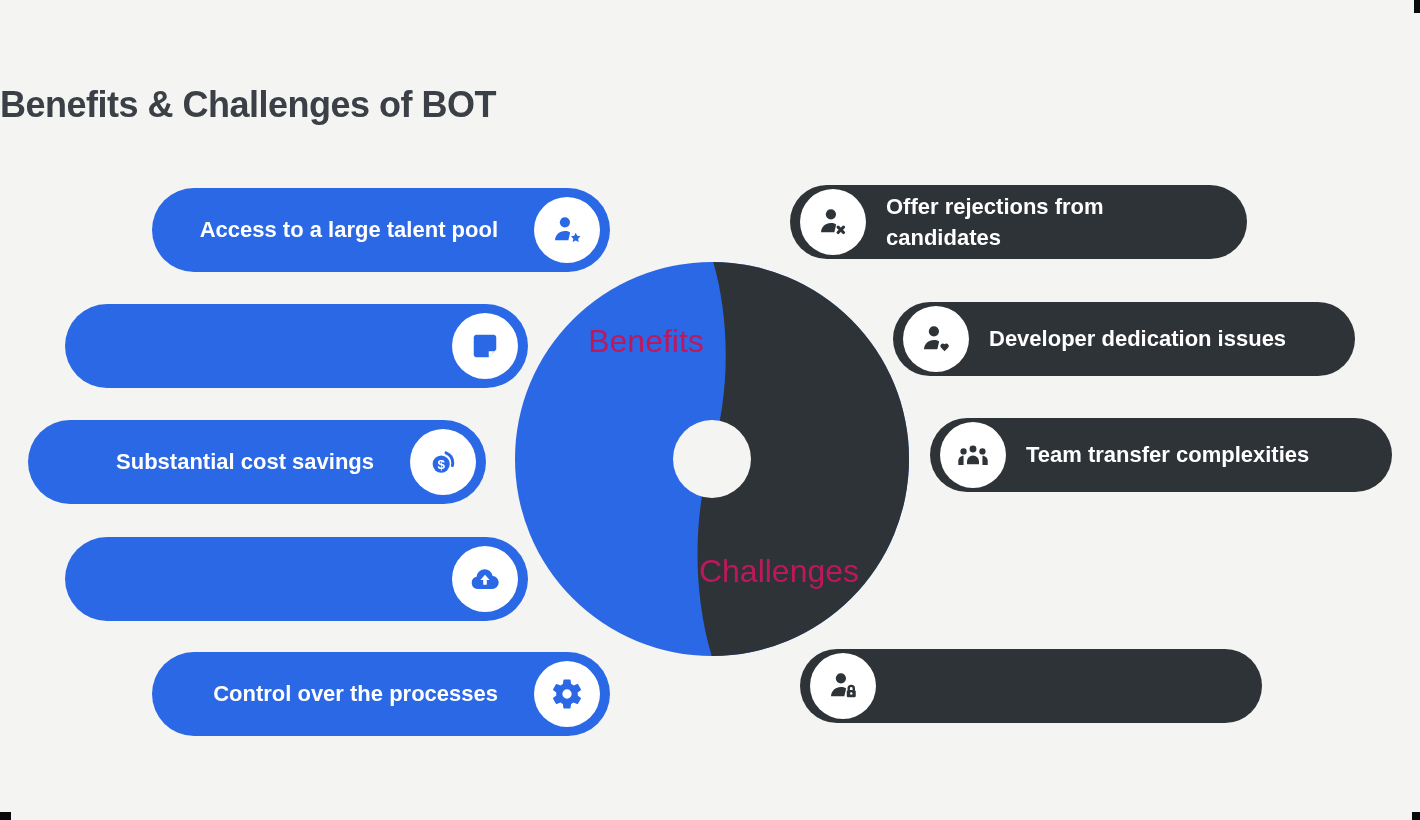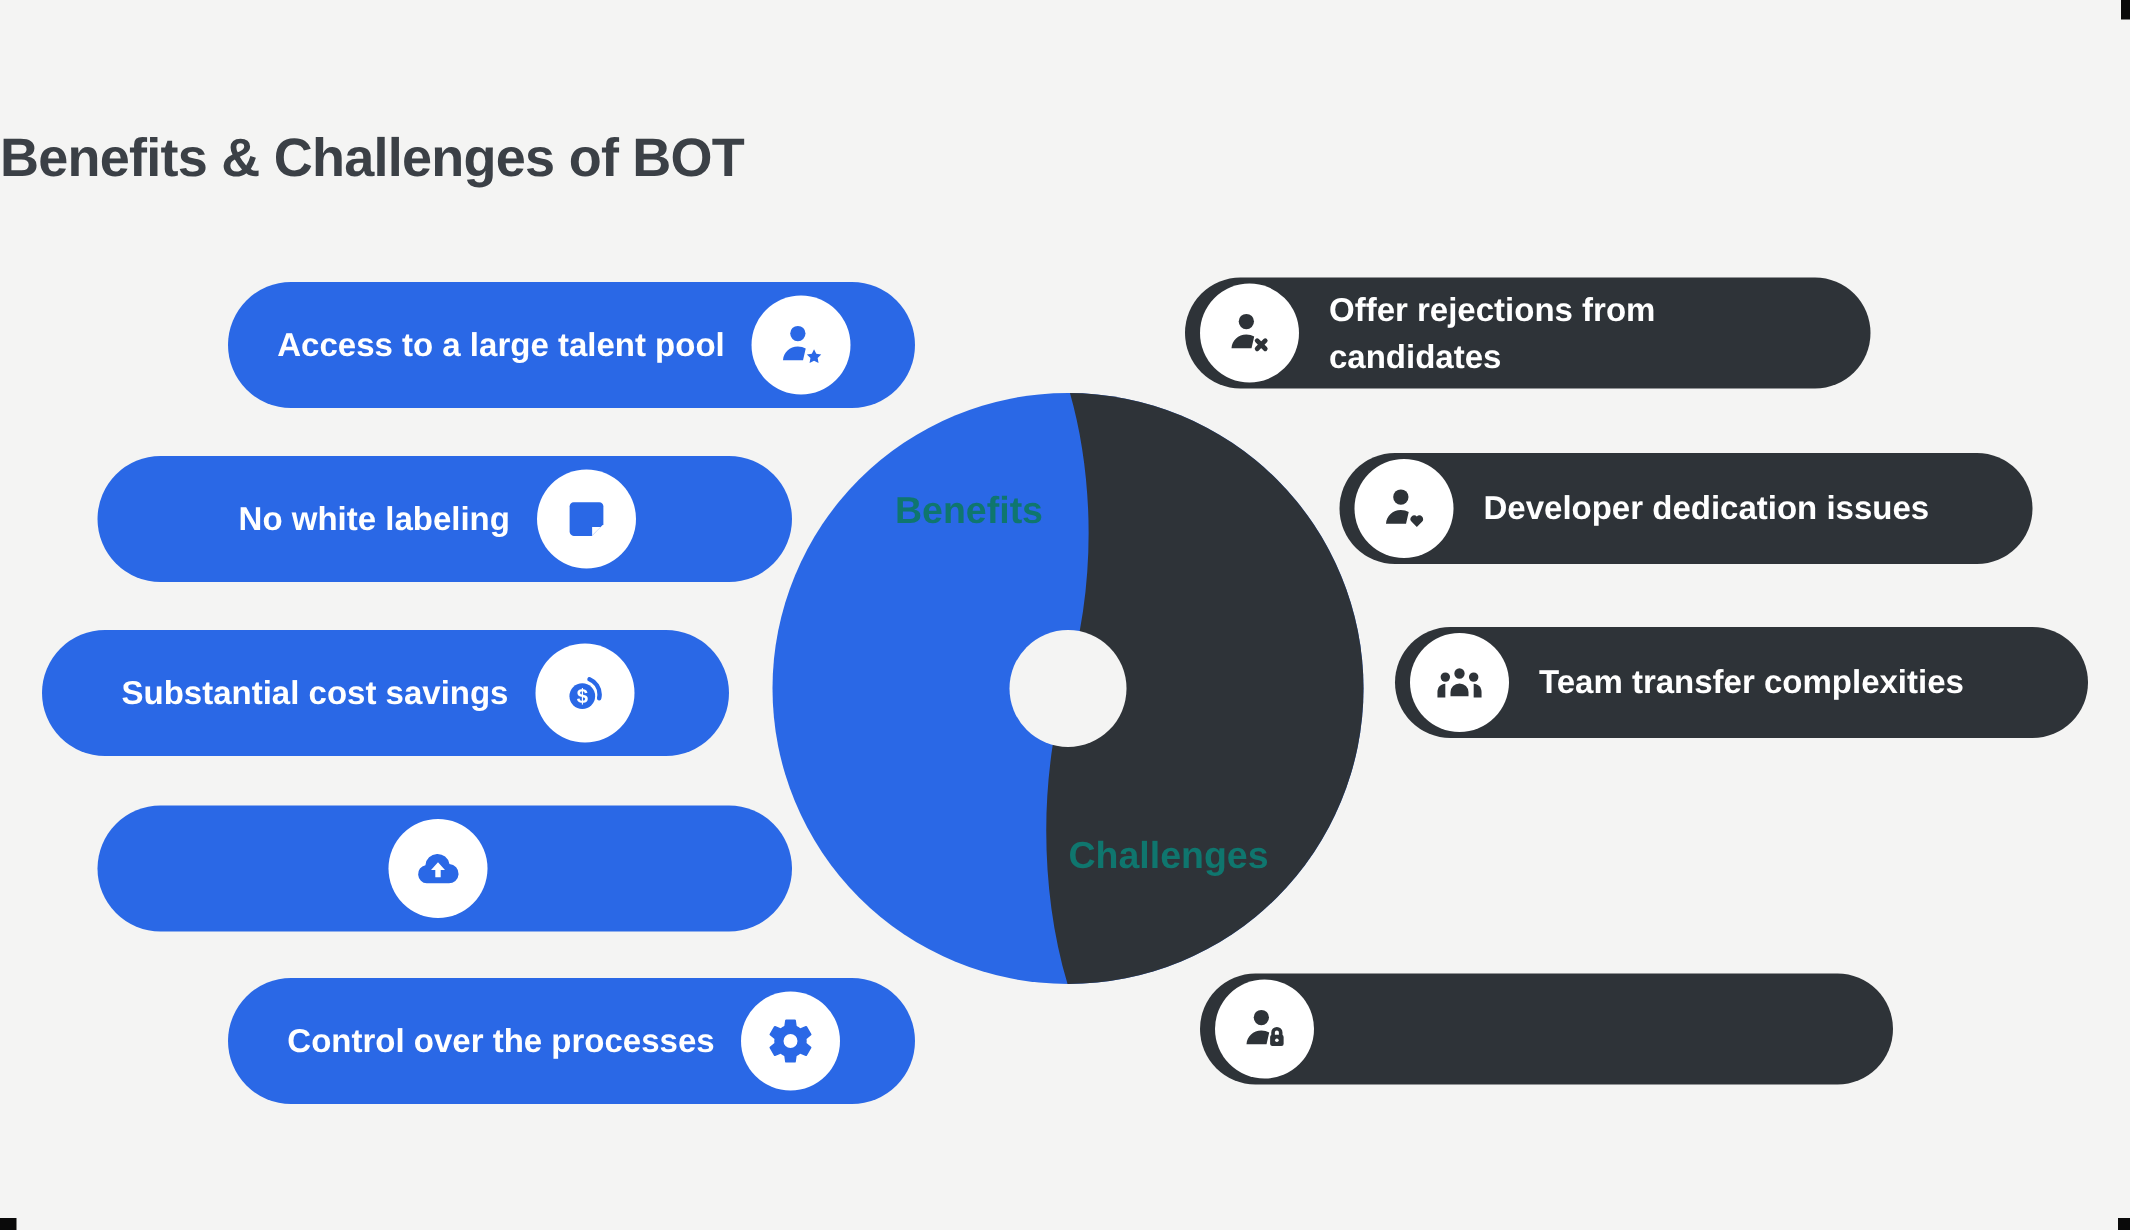--- a/index.html
+++ b/index.html
@@ -37,23 +37,23 @@
     border-radius:46px;
     display:flex;
     align-items:center;
     color:var(--pill-text);
     font-size:22px;
     font-weight:600;
     line-height:1.42;
   }
   .pill-left{
     background:var(--blue);
-    justify-content:center;
+    justify-content:flex-end;
     padding-right:10px;
-    gap:18px;
+    gap:36px;
   }
   .pill-right{
     background:var(--dark);
     height:74px;
     justify-content:flex-start;
     padding-left:10px;
     gap:20px;
   }
   .icon-circle{
     width:66px;
@@ -92,23 +92,23 @@
   
   .center-wrap{
     position:absolute;
     left:514px;top:261px;
     width:396px;height:396px;
   }
   .center-wrap svg{position:absolute;inset:0;}
   .center-label{
     position:absolute;
     transform:translate(-50%,-50%);
-    color:#0f766e;
-    font-size:25px;
-    font-weight:700;
+    color:#be185d;
+    font-size:32px;
+    font-weight:400;
     white-space:nowrap;
   }
   .label-benefits{left:132px;top:80px;}
   .label-challenges{left:265px;top:310px;}
 
   
   .corner{position:absolute;background:#0a0a0a;}
   .corner-tr{right:0;top:0;width:6px;height:13px;}
   .corner-bl{left:0;bottom:0;width:11px;height:8px;}
   .corner-br{right:0;bottom:0;width:8px;height:8px;}
@@ -124,21 +124,20 @@
     <span class="pill-label">Access to a large talent pool</span>
     <span class="icon-circle">
         <svg viewBox="0 0 24 24" fill="currentColor">
           <circle cx="10.6" cy="6.9" r="3.4"></circle>
           <path d="M10.6 12.7c-3.6 0-6.4 2.6-6.6 6.1h8.9l1.2-5.2c-1-.6-2.2-.9-3.5-.9z"></path>
           <path d="M17.8 13.9l1 2 2.2.3-1.6 1.6.4 2.2-2-1-2 1 .4-2.2-1.6-1.6 2.2-.3z"></path>
         </svg>
       </span>
   </div>
   <div class="pill pill-left" id="b2">
-    <span class="pill-label">No white labeling</span>
     <span class="icon-circle">
         <svg viewBox="0 0 24 24" fill="currentColor">
           <path d="M6.3 4.5h11.4c1 0 1.8.8 1.8 1.8v8l-5.2 5.2H6.3c-1 0-1.8-.8-1.8-1.8V6.3c0-1 .8-1.8 1.8-1.8z"></path>
           <path d="M14.5 19.3v-3.8h3.8z" fill="#ffffff"></path>
         </svg>
       </span>
   </div>
   <div class="pill pill-left" id="b3">
     <span class="pill-label">Substantial cost savings</span>
     <span class="icon-circle">

